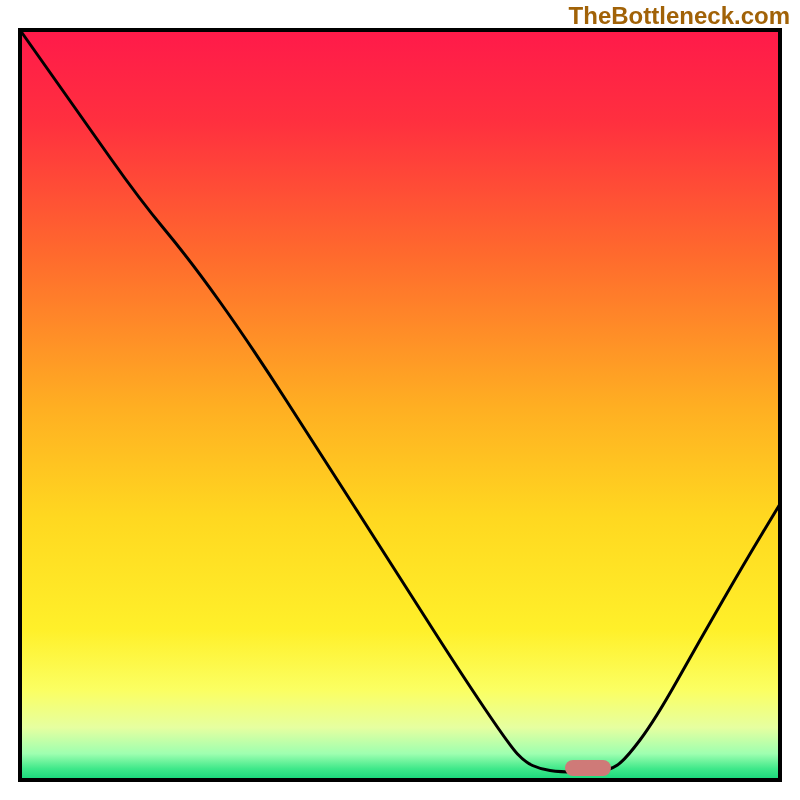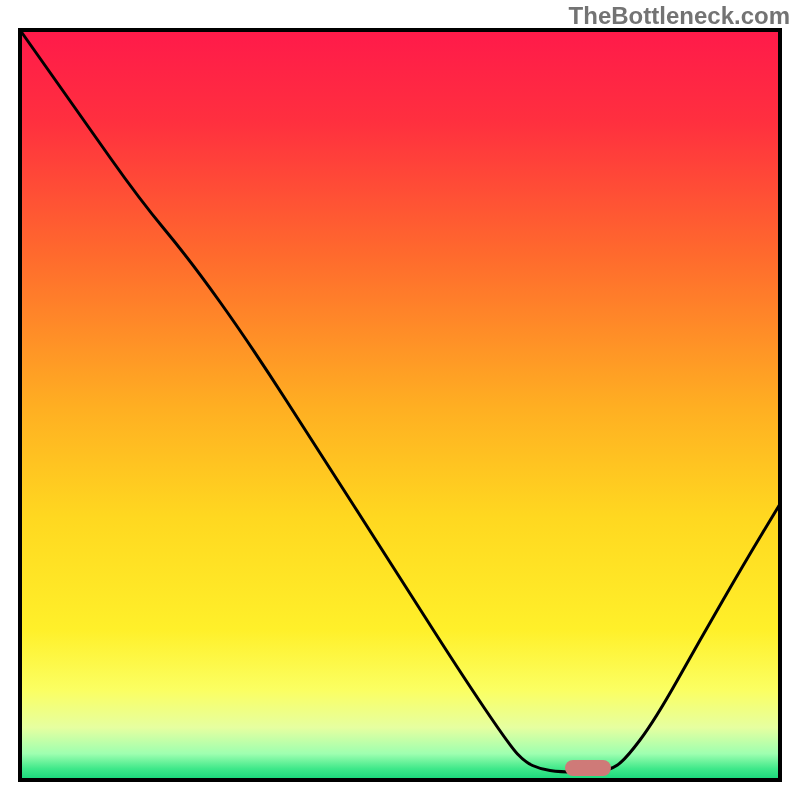--- a/index.html
+++ b/index.html
@@ -15,21 +15,21 @@
     width: 800px;
     height: 800px;
   }
   .watermark {
     position: absolute;
     top: 2px;
     right: 10px;
     font-family: Arial, Helvetica, sans-serif;
     font-size: 24px;
     font-weight: 600;
-    color: #737373;
+    color: #a16207;
     letter-spacing: 0px;
   }
   svg.plot {
     position: absolute;
     left: 0;
     top: 0;
     width: 800px;
     height: 800px;
     display: block;
   }

